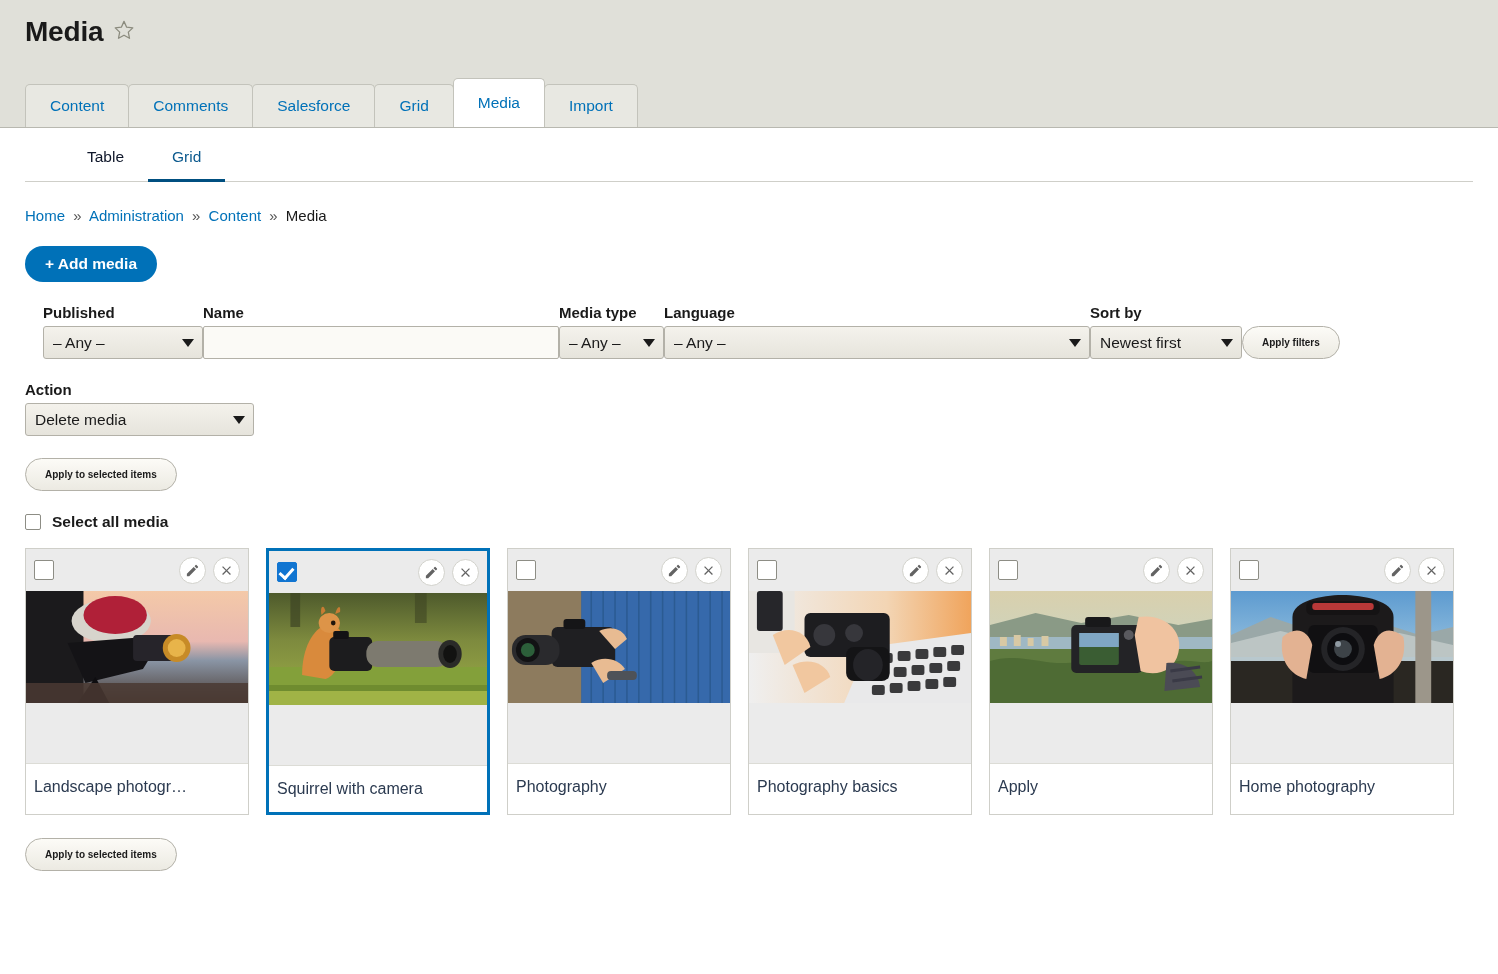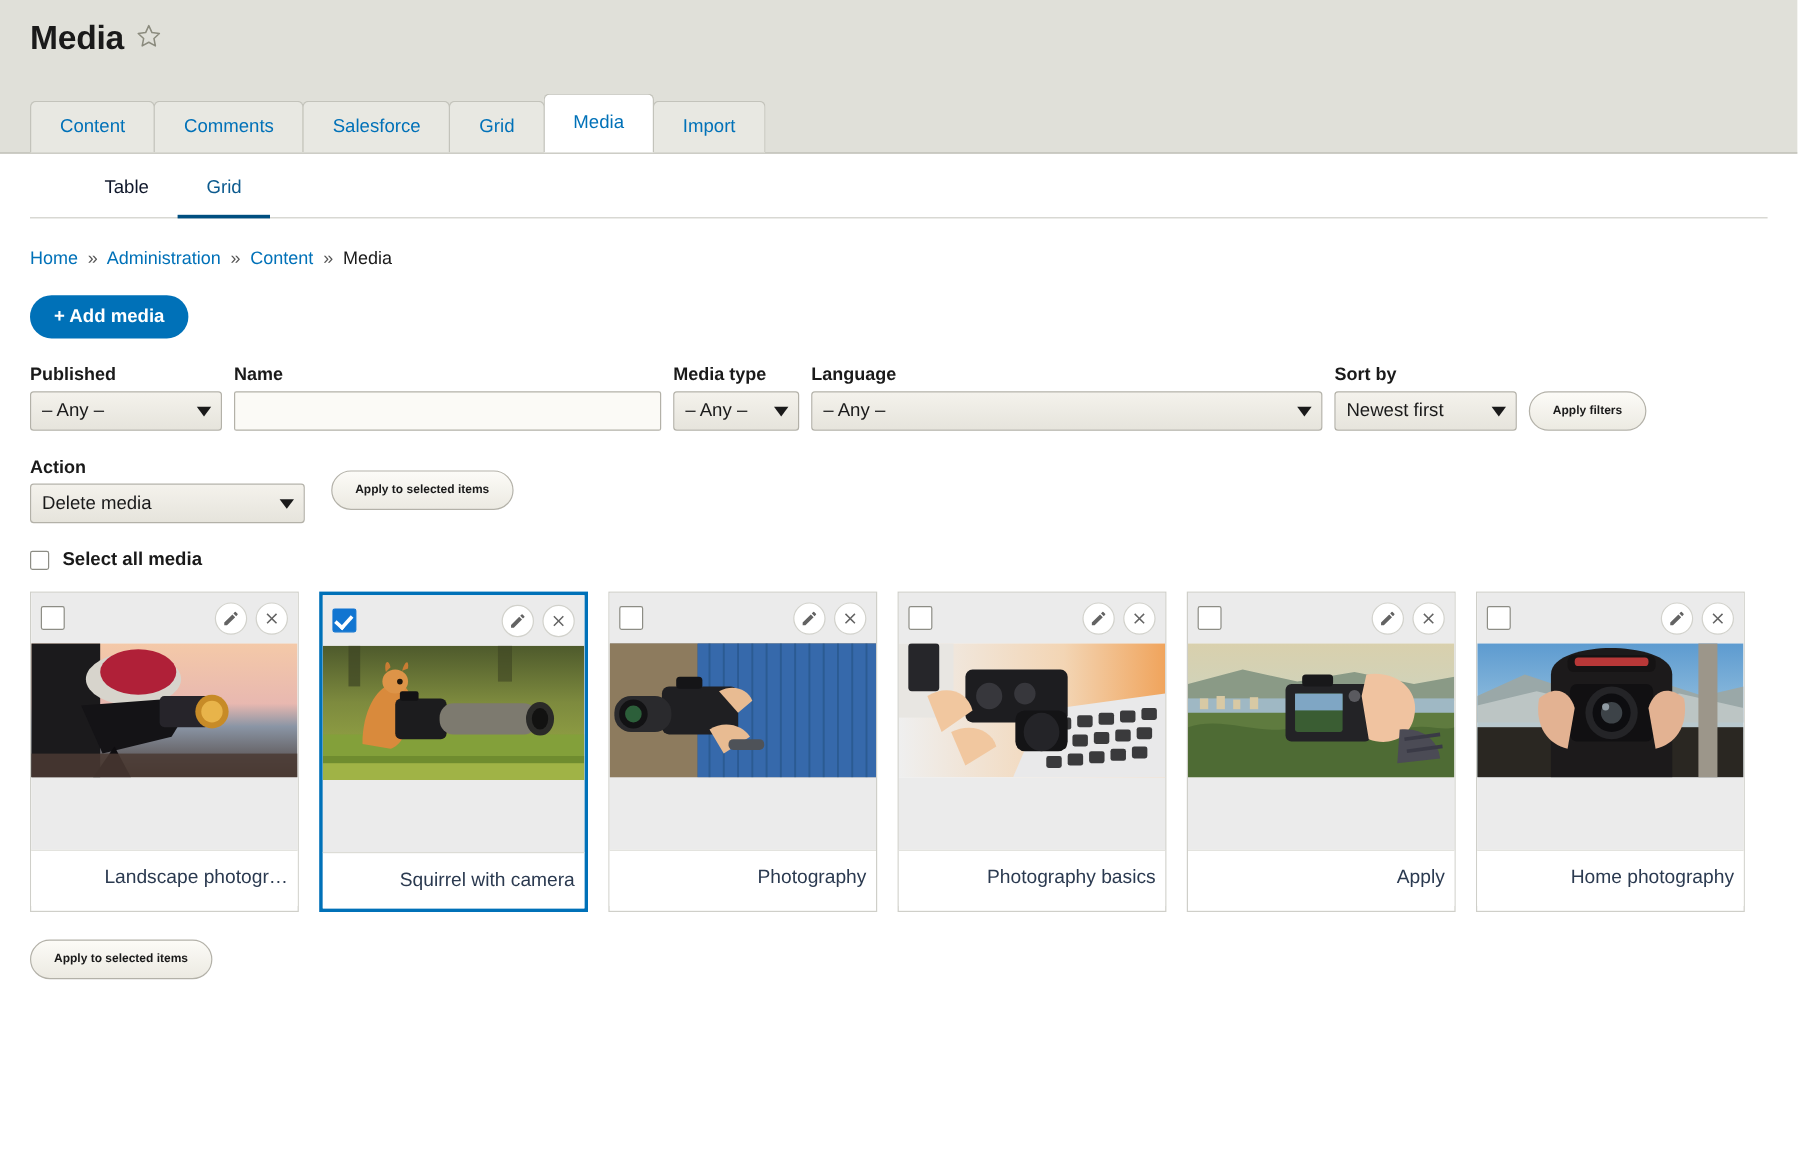--- a/index.html
+++ b/index.html
@@ -109,21 +109,21 @@
     padding: 9px 20px;
     cursor: pointer;
     font-family: "Liberation Sans", sans-serif;
   }
 
   
   .filters {
     padding: 22px 25px 0 25px;
     display: flex;
     align-items: flex-end;
-    gap: 10px;
+    margin-left: 18px;
   }
   .field { display: flex; flex-direction: column; }
   .field-label {
     font-size: 15px;
     font-weight: bold;
     color: #1a1a1a;
     margin-bottom: 5px;
     white-space: nowrap;
   }
   .sel {
@@ -171,22 +171,23 @@
     padding: 0 19px;
     cursor: pointer;
     font-family: "Liberation Sans", sans-serif;
     white-space: nowrap;
   }
 
   
   .action-row {
     padding: 22px 25px 0 25px;
     display: flex;
-    align-items: center;
+    align-items: flex-start;
     gap: 22px;
+    flex-direction: column;
   }
 
   
   .selectall-row {
     padding: 22px 25px 0 25px;
     display: flex;
     align-items: center;
     gap: 11px;
   }
   .cb {
@@ -203,21 +204,20 @@
     font-size: 15.5px;
     font-weight: bold;
     color: #1a1a1a;
   }
 
   
   .media-grid {
     padding: 17px 25px 0 25px;
     display: flex;
     gap: 17px;
-    text-align: right;
   }
   .card {
     width: 224px;
     background: #fff;
     border: 1px solid #cfcfc9;
     display: flex;
     flex-direction: column;
     position: relative;
   }
   .card.selected {

